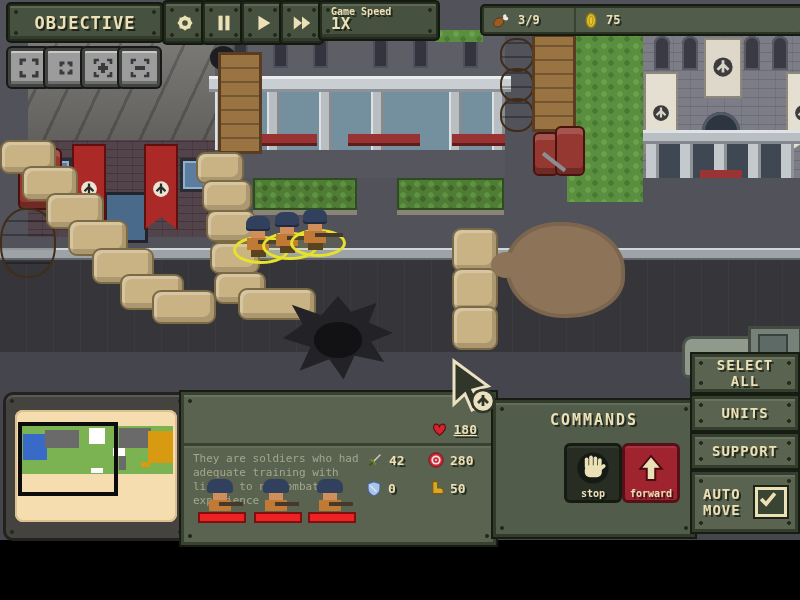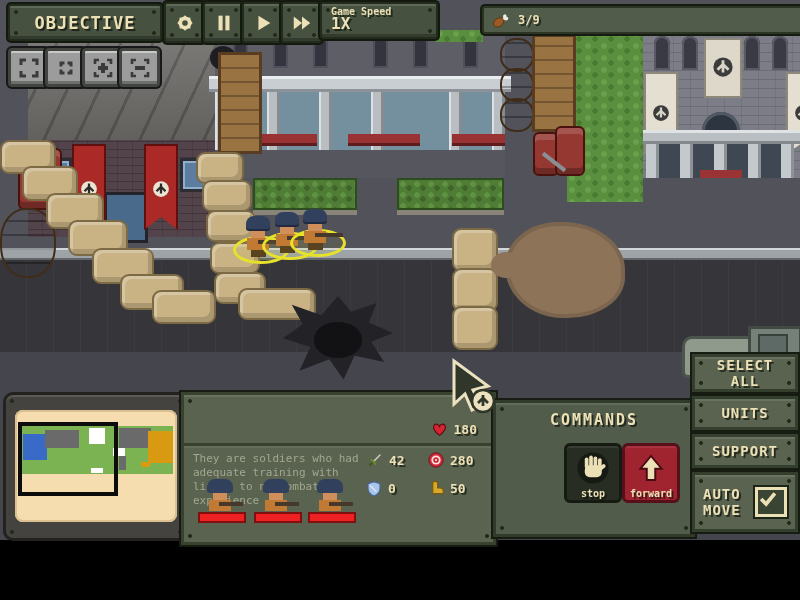--- a/index.html
+++ b/index.html
@@ -136,21 +136,21 @@
      box-shadow:inset 0 0 0 2px #dcc190;}
   #map-paper .m{position:absolute;}
   #viewport-rect{left:3px;top:12px;width:92px;height:66px;border:4px solid #0c0c0c;}
   #unit-panel{left:181px;top:392px;width:309px;height:147px;z-index:10;background:#59634f;
      border:3px solid #39422f;box-shadow:inset 0 2px 0 rgba(255,255,255,.10), 0 0 0 2px #171c12;}
   #unit-name{position:absolute;left:10px;top:5px;font-size:17px;font-weight:bold;letter-spacing:1px;}
   #unit-divider{position:absolute;left:0;top:48px;width:100%;height:3px;background:#39422f;
      box-shadow:0 2px 0 rgba(255,255,255,.07);}
   #unit-desc{position:absolute;left:9px;top:57px;width:180px;font-size:11px;line-height:14px;color:#a2a78f;}
   .stat{position:absolute;display:flex;align-items:center;gap:6px;font-size:13px;font-weight:bold;}
-  #hp-stat{right:16px;top:26px;}
+  #hp-stat{right:16px;top:26px;text-decoration:underline;}
   .portrait{position:absolute;top:90px;width:48px;height:38px;cursor:pointer;}
   .pbar{position:absolute;left:0;bottom:0;width:44px;height:7px;background:#ee2222;border:2px solid #801010;}
   .mini{position:absolute;left:6px;top:-6px;transform:scale(1.0);}
   .mini .helmet{position:absolute;left:3px;top:0;width:26px;height:14px;background:#31405c;border-radius:8px 8px 3px 3px;}
   .mini .face{position:absolute;left:9px;top:14px;width:14px;height:7px;background:#d08f5a;}
   .mini .torso{position:absolute;left:5px;top:21px;width:22px;height:11px;background:#c07a33;}
   .mini .rifle{position:absolute;left:15px;top:23px;width:24px;height:4px;background:#46382a;}
   #commands-panel{left:493px;top:400px;width:196px;height:131px;z-index:10;background:#515c4b;
      border:3px solid #323b29;box-shadow:inset 0 2px 0 rgba(255,255,255,.10), 0 0 0 2px #171c12;}
   #commands-title{position:absolute;left:0;top:8px;width:100%;text-align:center;
@@ -404,20 +404,29 @@
             <g transform="rotate(-35 10 12)">
               <rect x="12" y="9.6" width="5" height="3" fill="#e8e4da"></rect>
               <circle cx="17" cy="9.4" r="2" fill="#efece4"></circle>
               <circle cx="17" cy="12.6" r="2" fill="#efece4"></circle>
               <ellipse cx="7.5" cy="11" rx="6" ry="4.6" fill="#9c5a24" stroke="#5e3410" stroke-width="1"></ellipse>
             </g>
           </svg>
     </span>
     <span>3/9</span>
   </div>
+  <div class="res-cell cream" style="flex:1;">
+    <span class="icon">
+      <svg width="14" height="17" viewBox="0 0 14 18">
+            <ellipse cx="7" cy="9" rx="5" ry="7.5" fill="#e8c832" stroke="#9a7e12" stroke-width="1.6"></ellipse>
+            <ellipse cx="7" cy="9" rx="2" ry="4.5" fill="none" stroke="#b89a1c" stroke-width="1.4"></ellipse>
+          </svg>
+    </span>
+    <span>75</span>
+  </div>
 </div>
 
 <div class="abs riveted" id="minimap">
   <div id="map-paper">
     <div class="m" style="left:4px;top:16px;width:154px;height:48px;background:#7cb352;"></div>
     <div class="m" style="left:8px;top:24px;width:24px;height:26px;background:#3a6ac8;"></div>
     <div class="m" style="left:30px;top:20px;width:34px;height:18px;background:#6a6a6a;"></div>
     <div class="m" style="left:74px;top:18px;width:16px;height:16px;background:#ffffff;"></div>
     <div class="m" style="left:104px;top:18px;width:32px;height:20px;background:#6a6a6a;"></div>
     <div class="m" style="left:133px;top:21px;width:25px;height:32px;background:#d89a10;"></div>

